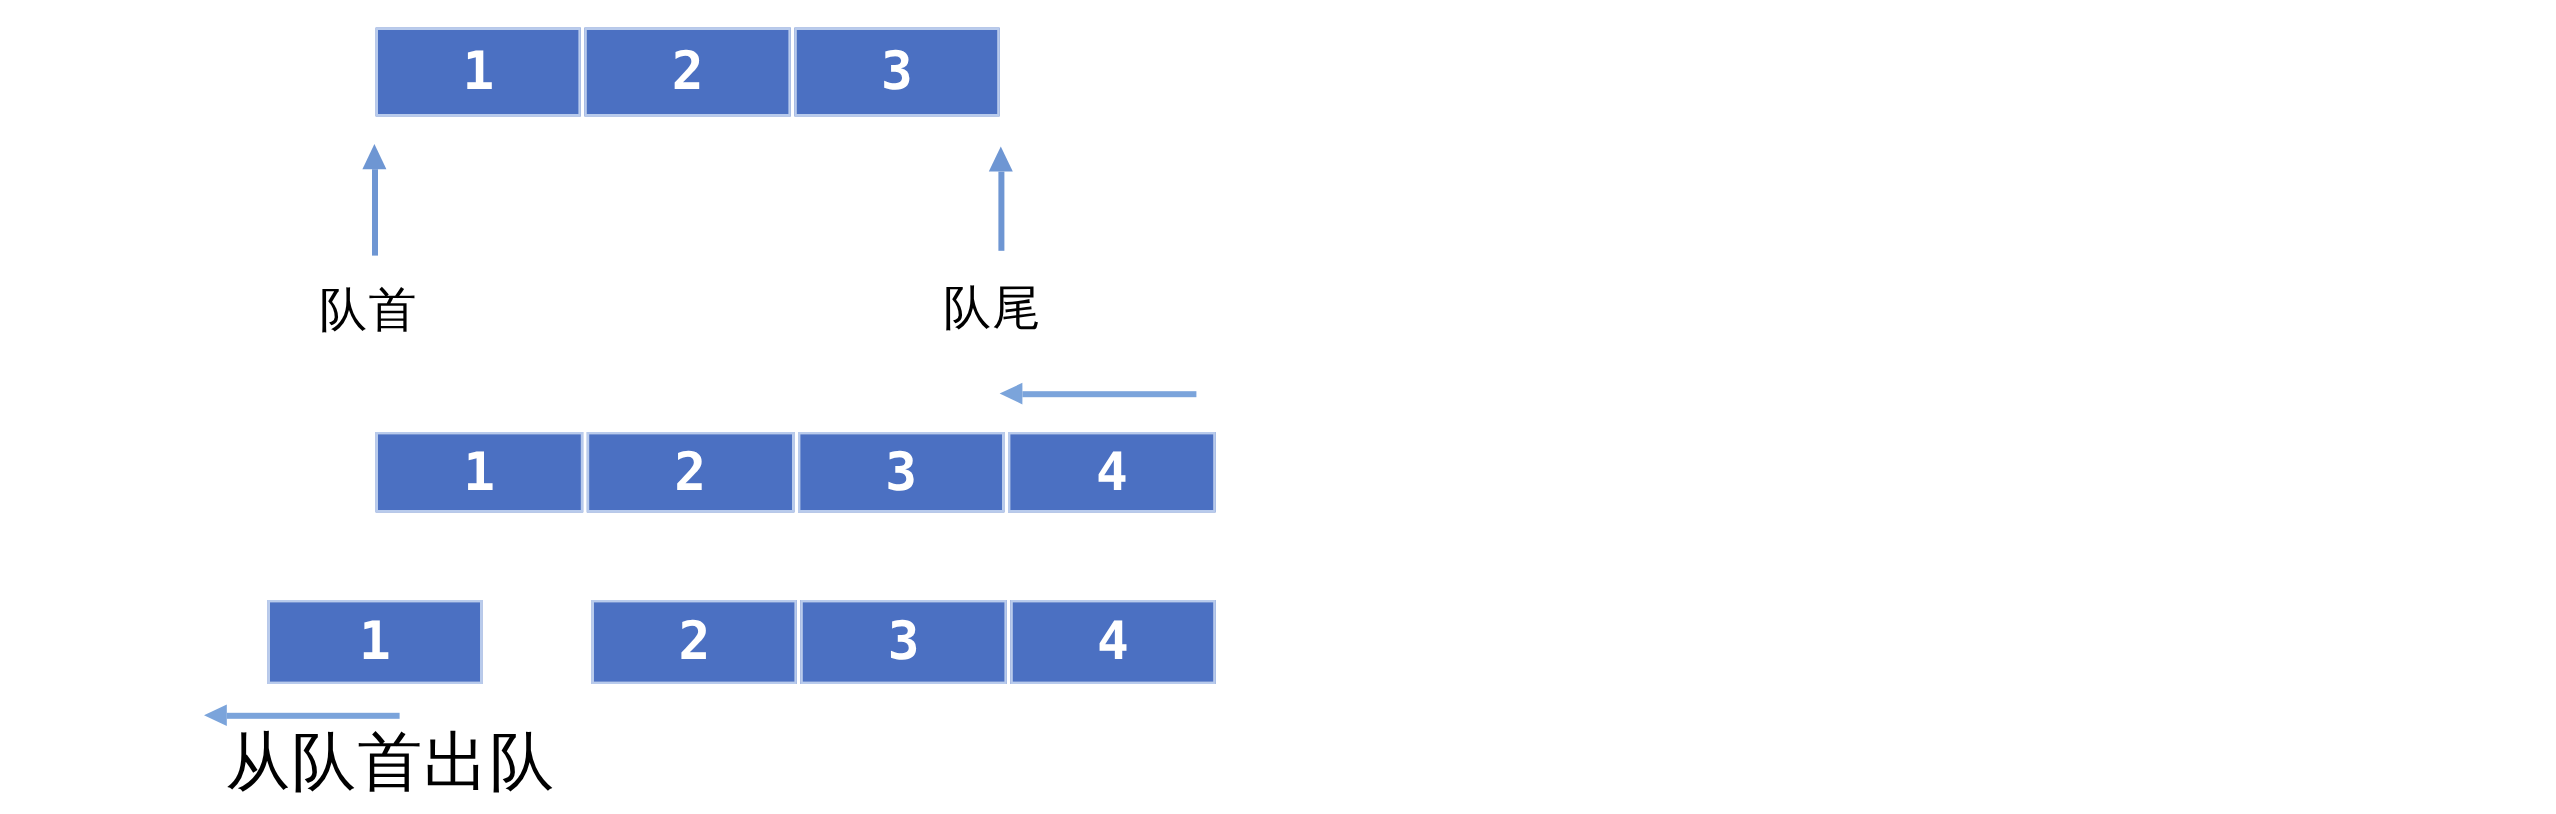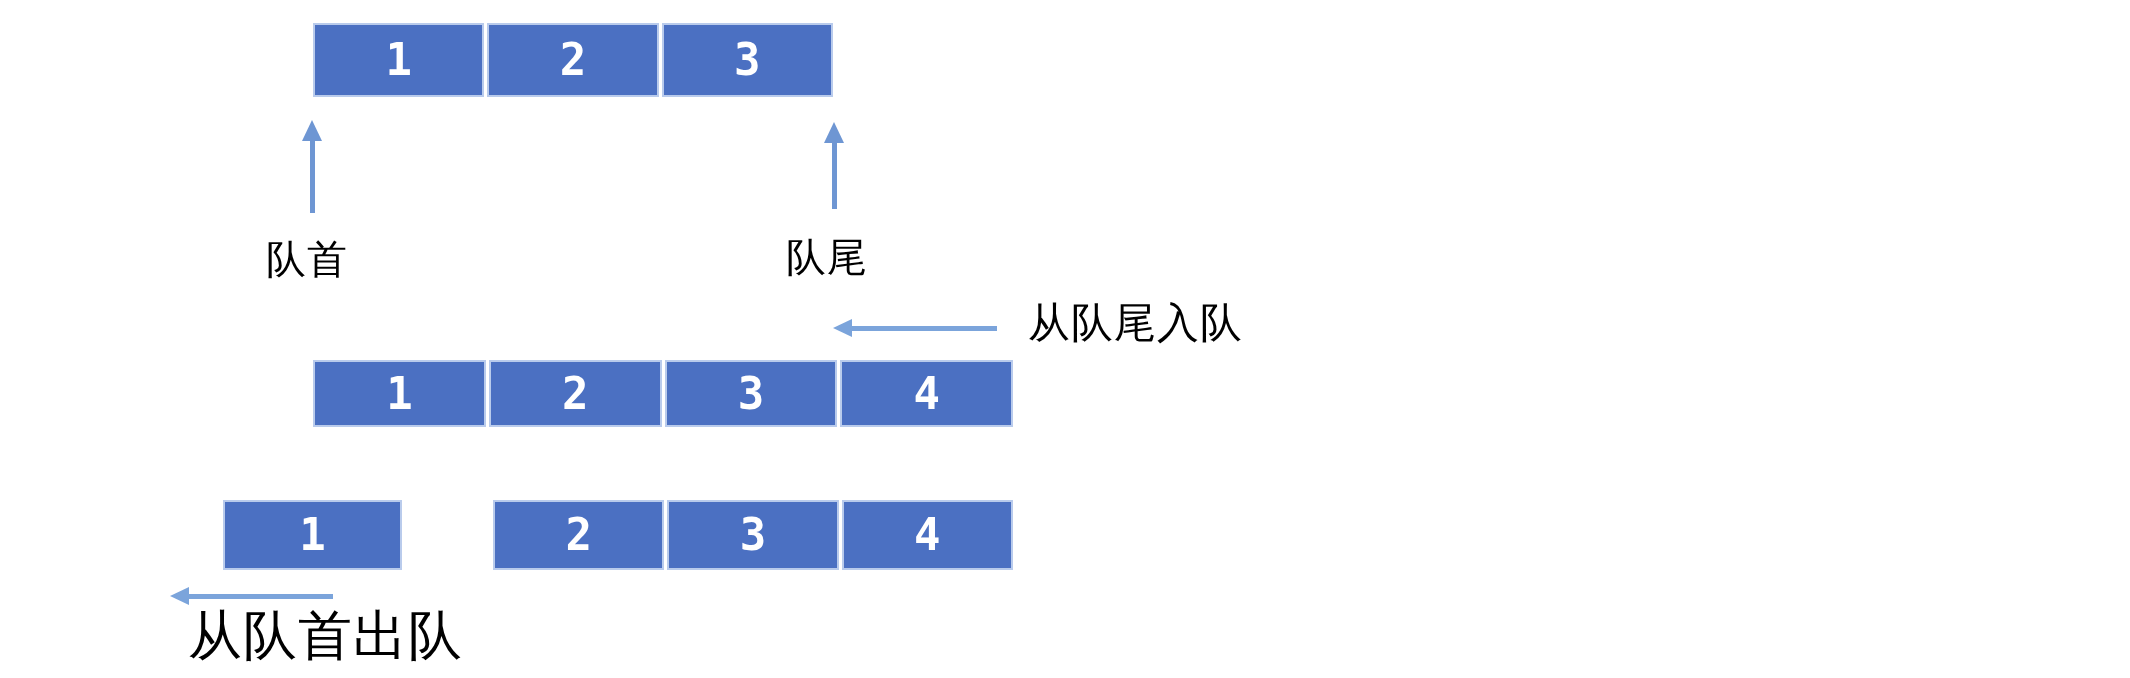--- a/index.html
+++ b/index.html
@@ -120,21 +120,20 @@
     <div class="shaft"></div>
   </div>
 
   <div class="diagram-label label-front">队首</div>
   <div class="diagram-label label-rear">队尾</div>
 
   <div class="h-arrow arrow-enqueue">
     <div class="head"></div>
     <div class="shaft"></div>
   </div>
-  <div class="diagram-label label-enqueue">从队尾入队</div>
 
   <div class="queue-row row-after-enqueue">
     <div class="queue-cell">1</div>
     <div class="queue-cell">2</div>
     <div class="queue-cell">3</div>
     <div class="queue-cell">4</div>
   </div>
 
   <div class="queue-row row-removed">
     <div class="queue-cell">1</div>

